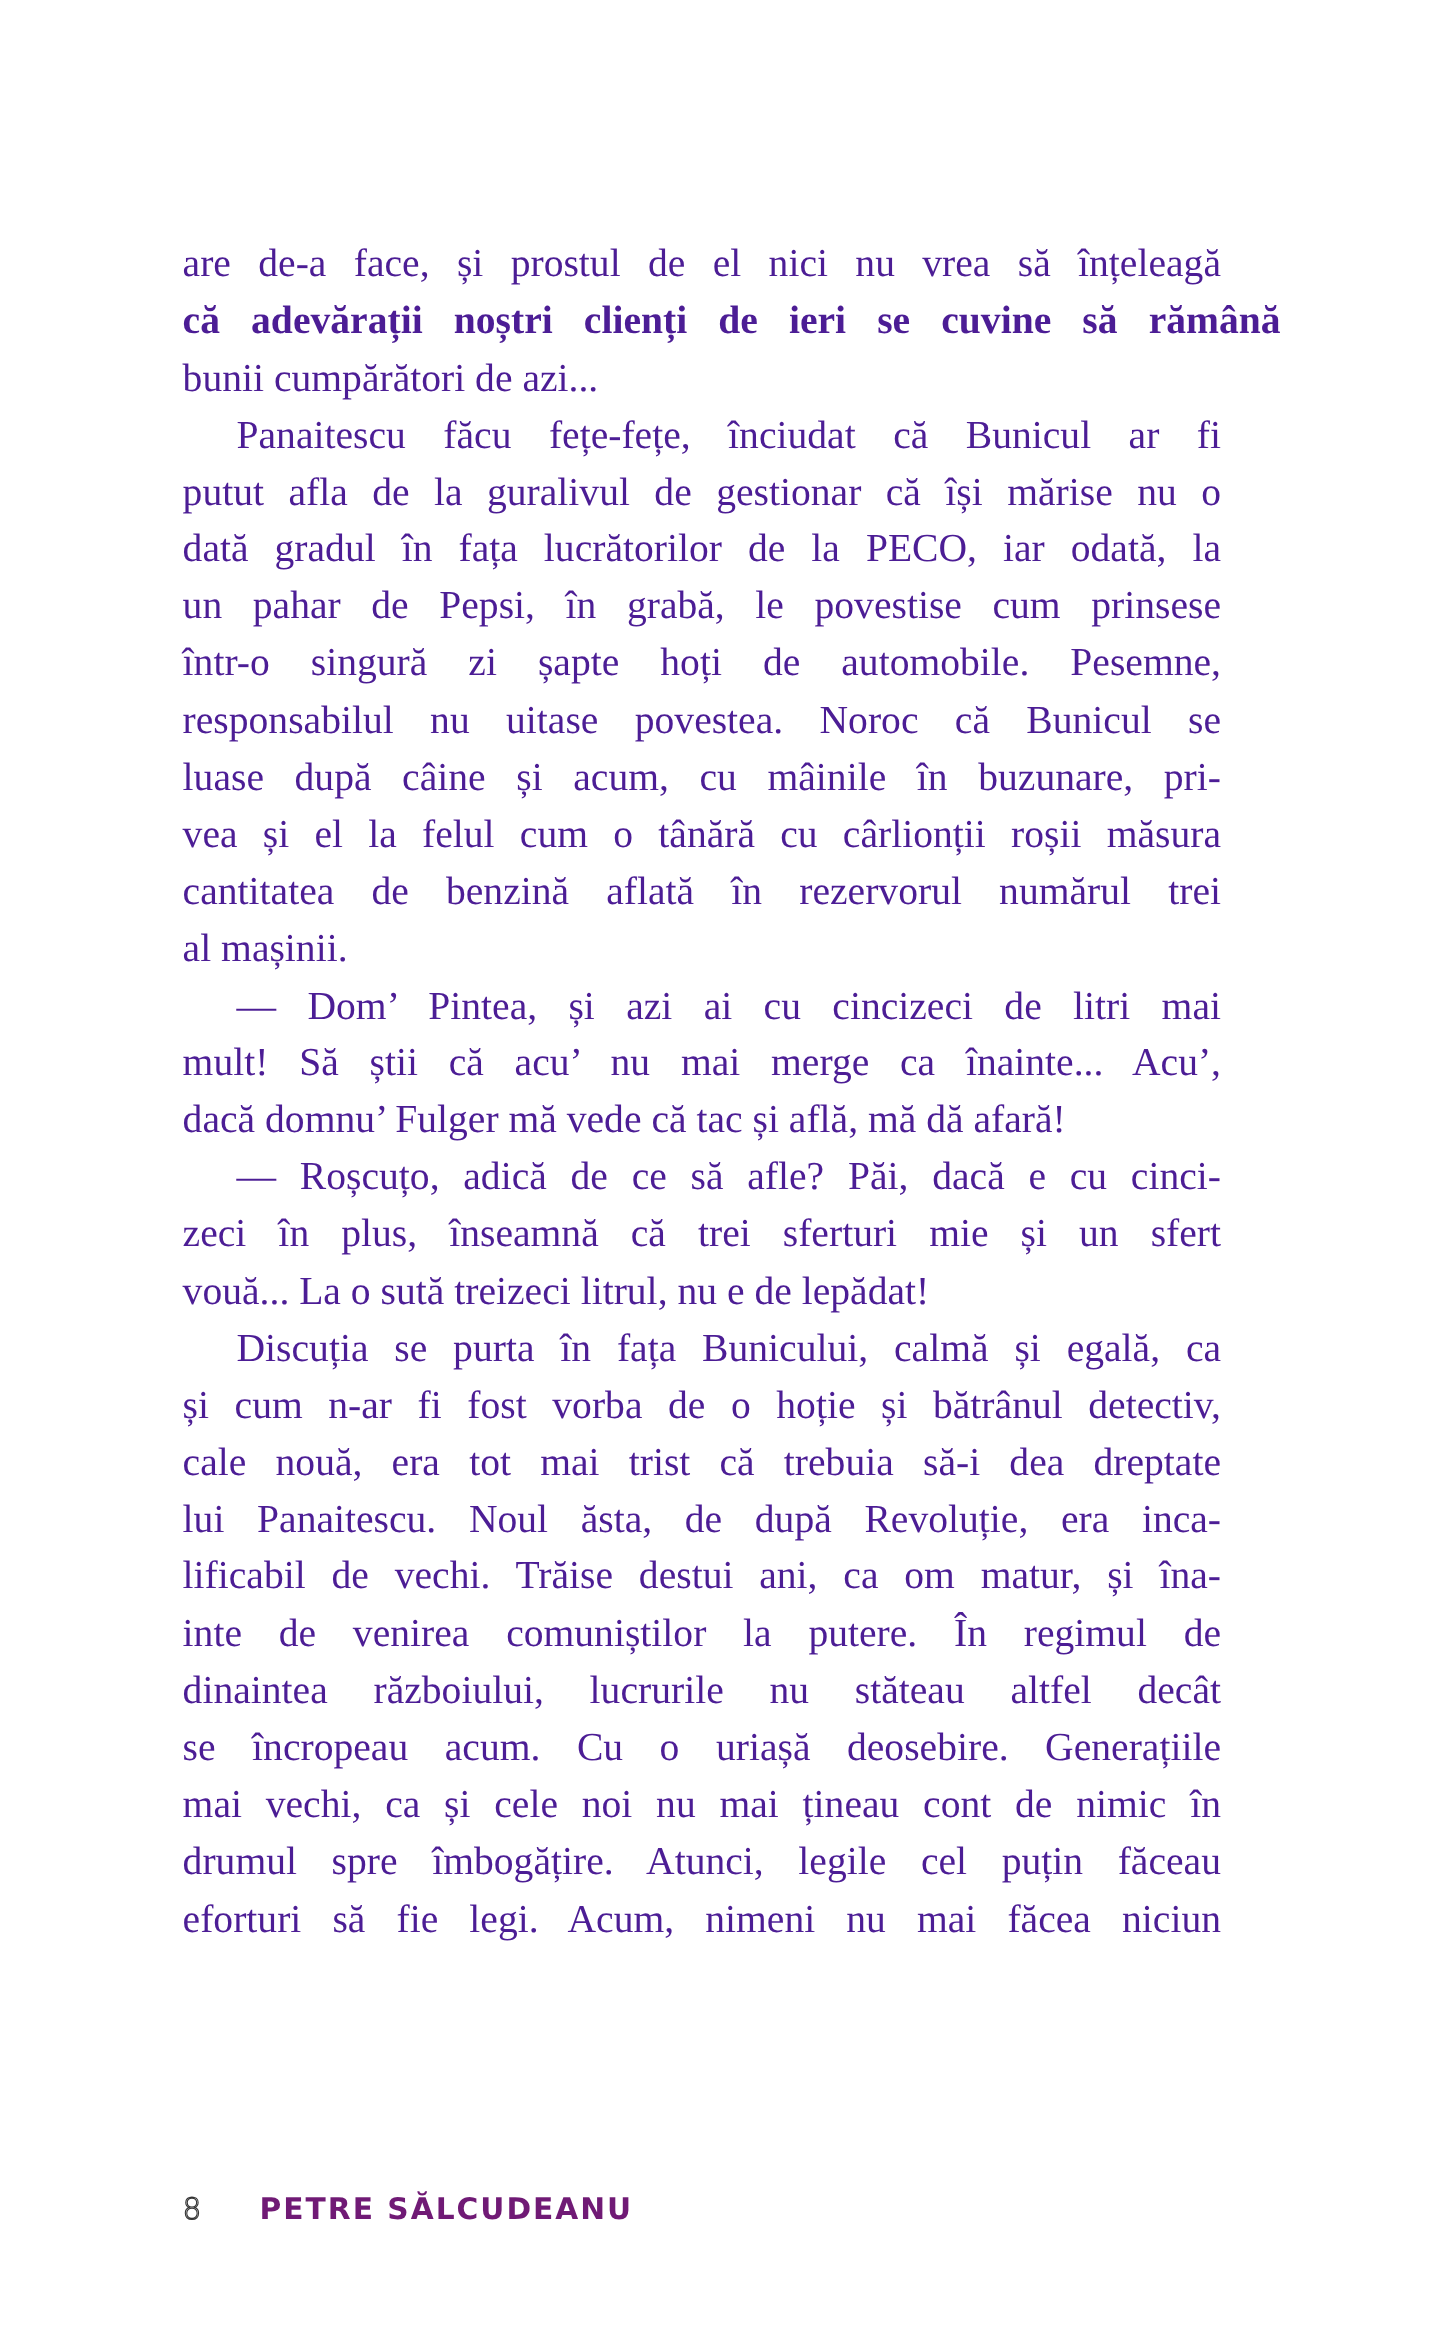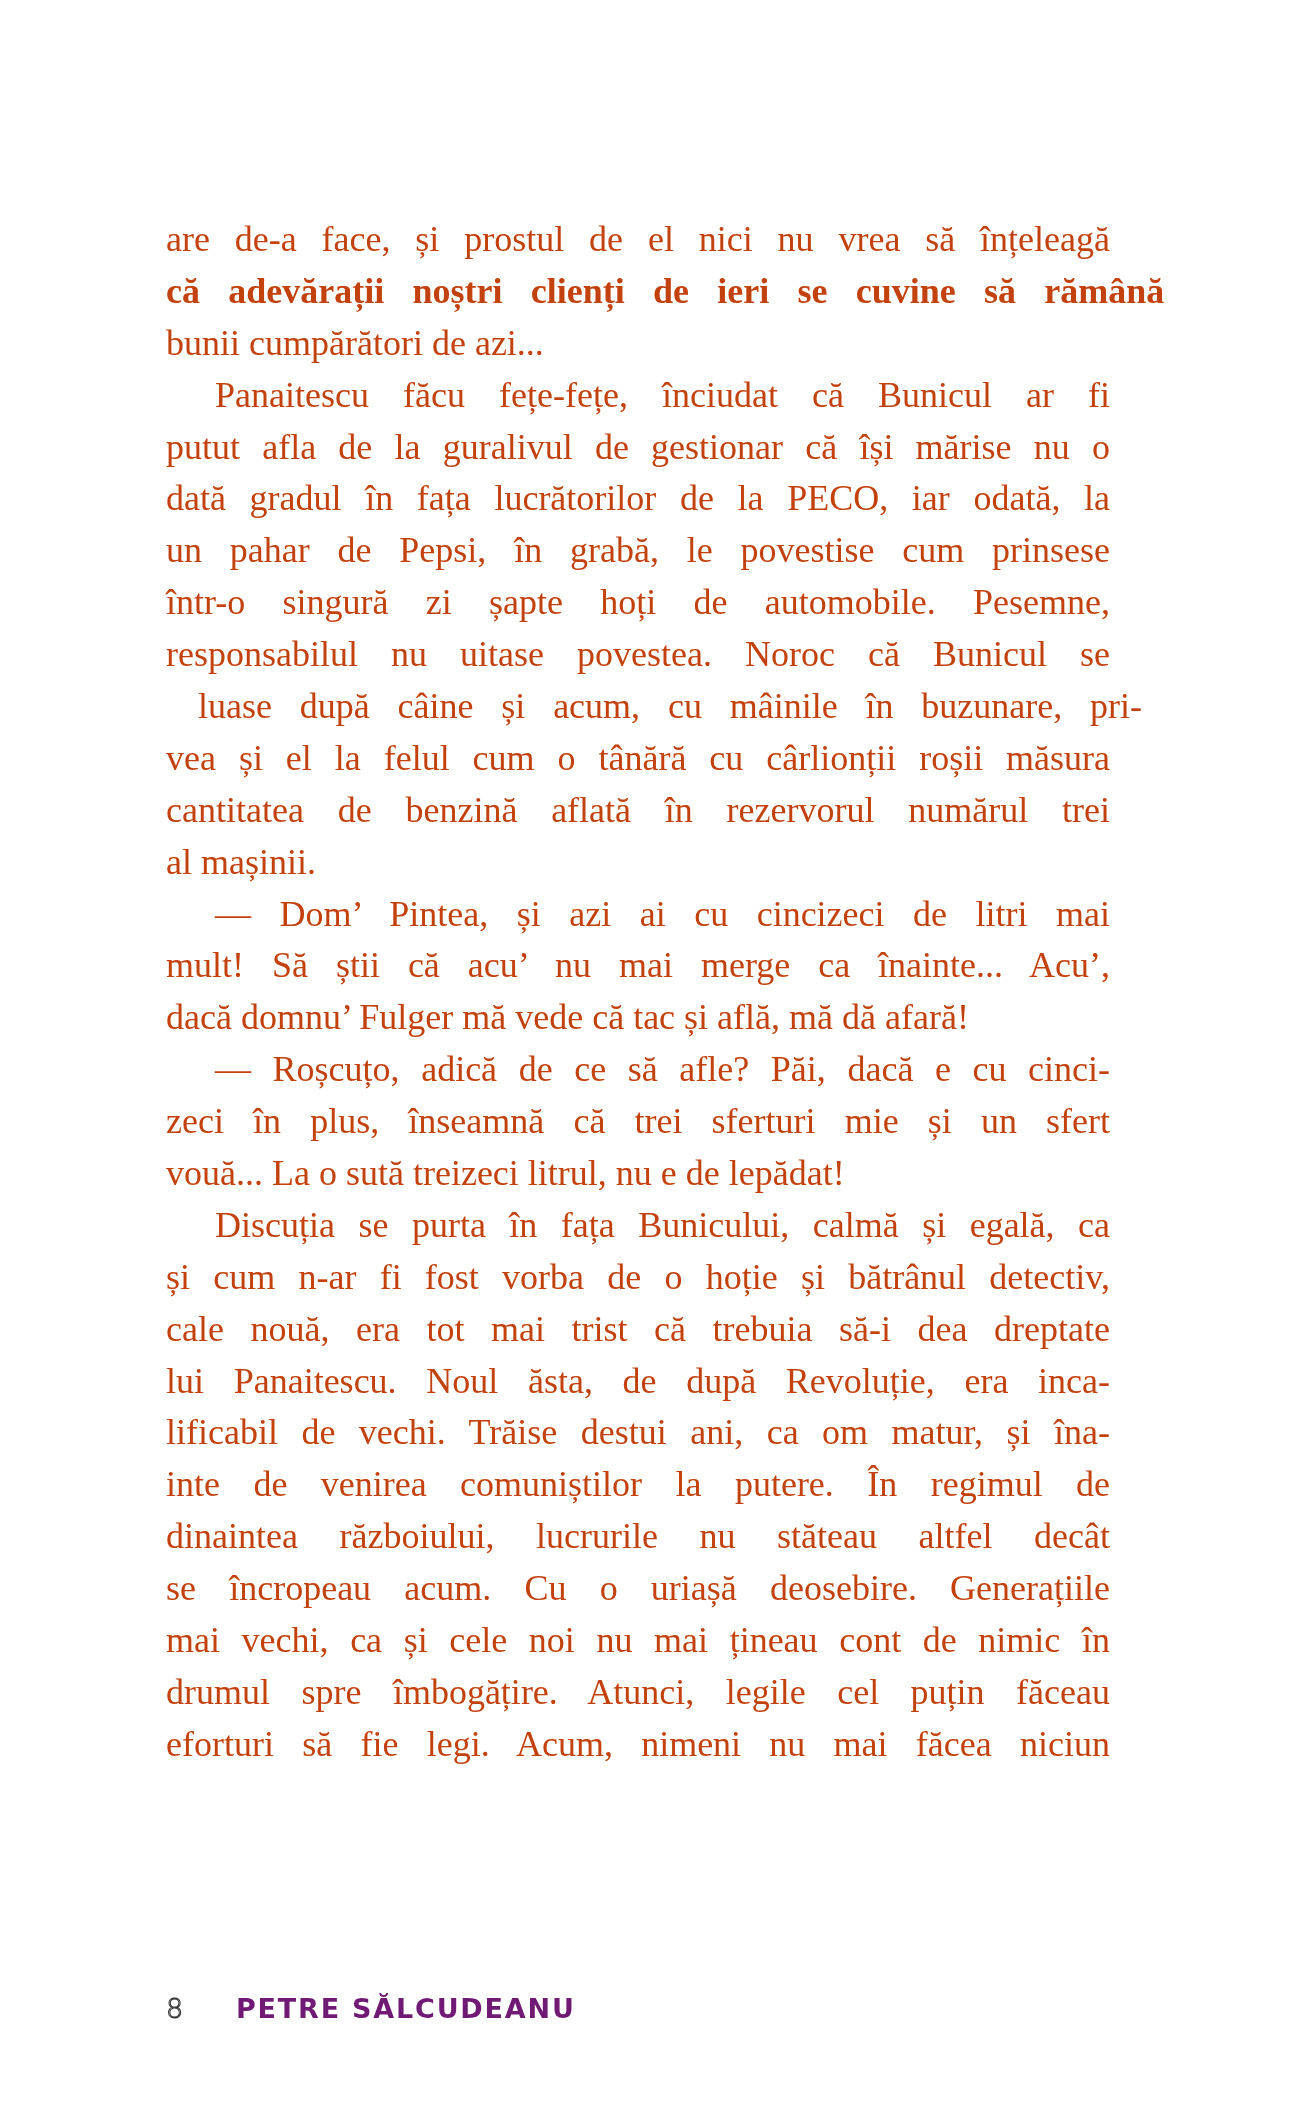--- a/index.html
+++ b/index.html
@@ -18,21 +18,21 @@
       left: 0; top: 0;
       width: 1300px;
       height: 2126px;
       background: #ffffff;
     }
     .text-block {
       position: absolute;
       left: 166px;
       top: 214px;
       width: 944px;
-      color: #c2410c;
+      color: #4c1d95;
       font-family: "Liberation Serif", "DejaVu Serif", serif;
       font-size: 36px;
       line-height: 51.9px;
     }
     .line {
       display: block;
       height: 51.9px;
       white-space: nowrap;
       text-align: justify;
       text-align-last: justify;
@@ -82,21 +82,21 @@
   <div class="text-block" id="text-block">
       <span class="line" style="display: block; width: auto; padding-left: 0px; word-spacing: 15.85px; text-align: left; text-align-last: left;">are de-a face, și prostul de el nici nu vrea să înțeleagă</span>
       <span class="line" style="display: block; width: auto; padding-left: 0px; word-spacing: 19.26px; text-align: left; text-align-last: left; font-weight: bold;">că adevărații noștri clienți de ieri se cuvine să rămână</span>
       <span class="line last" style="display: block; width: auto; padding-left: 0px; text-align: left; text-align-last: left;">bunii cumpărători de azi...</span>
       <span class="line indent" style="display: block; width: auto; padding-left: 49px; word-spacing: 25.05px; text-align: left; text-align-last: left;">Panaitescu făcu fețe-fețe, înciudat că Bunicul ar fi</span>
       <span class="line" style="display: block; width: auto; padding-left: 0px; word-spacing: 13.2px; text-align: left; text-align-last: left;">putut afla de la guralivul de gestionar că își mărise nu o</span>
       <span class="line" style="display: block; width: auto; padding-left: 0px; word-spacing: 14.63px; text-align: left; text-align-last: left;">dată gradul în fața lucrătorilor de la PECO, iar odată, la</span>
       <span class="line" style="display: block; width: auto; padding-left: 0px; word-spacing: 18.8px; text-align: left; text-align-last: left;">un pahar de Pepsi, în grabă, le povestise cum prinsese</span>
       <span class="line" style="display: block; width: auto; padding-left: 0px; word-spacing: 28.27px; text-align: left; text-align-last: left;">într-o singură zi șapte hoți de automobile. Pesemne,</span>
       <span class="line" style="display: block; width: auto; padding-left: 0px; word-spacing: 24.03px; text-align: left; text-align-last: left;">responsabilul nu uitase povestea. Noroc că Bunicul se</span>
-      <span class="line" style="display: block; width: auto; padding-left: 0px; word-spacing: 18.81px; text-align: left; text-align-last: left; margin-left: 32px;">luase după câine și acum, cu mâinile în buzunare, pri-</span>
+      <span class="line" style="display: block; width: auto; padding-left: 0px; word-spacing: 18.81px; text-align: left; text-align-last: left;">luase după câine și acum, cu mâinile în buzunare, pri-</span>
       <span class="line" style="display: block; width: auto; padding-left: 0px; word-spacing: 13.94px; text-align: left; text-align-last: left;">vea și el la felul cum o tânără cu cârlionții roșii măsura</span>
       <span class="line" style="display: block; width: auto; padding-left: 0px; word-spacing: 24.77px; text-align: left; text-align-last: left;">cantitatea de benzină aflată în rezervorul numărul trei</span>
       <span class="line last" style="display: block; width: auto; padding-left: 0px; text-align: center; text-align-last: left;">al mașinii.</span>
       <span class="line indent" style="display: block; width: auto; padding-left: 49px; word-spacing: 19.49px; text-align: left; text-align-last: left;">— Dom’ Pintea, și azi ai cu cincizeci de litri mai</span>
       <span class="line" style="display: block; width: auto; padding-left: 0px; word-spacing: 18.96px; text-align: left; text-align-last: left;">mult! Să știi că acu’ nu mai merge ca înainte... Acu’,</span>
       <span class="line last" style="display: block; width: auto; padding-left: 0px; text-align: left; text-align-last: left;">dacă domnu’ Fulger mă vede că tac și află, mă dă afară!</span>
       <span class="line indent" style="display: block; width: auto; padding-left: 49px; word-spacing: 12.58px; text-align: left; text-align-last: left;">— Roșcuțo, adică de ce să afle? Păi, dacă e cu cinci-</span>
       <span class="line" style="display: block; width: auto; padding-left: 0px; word-spacing: 20.13px; text-align: left; text-align-last: left;">zeci în plus, înseamnă că trei sferturi mie și un sfert</span>
       <span class="line last" style="display: block; width: auto; padding-left: 0px; text-align: left; text-align-last: left;">vouă... La o sută treizeci litrul, nu e de lepădat!</span>
       <span class="line indent" style="display: block; width: auto; padding-left: 49px; word-spacing: 14.48px; text-align: left; text-align-last: left;">Discuția se purta în fața Bunicului, calmă și egală, ca</span>

